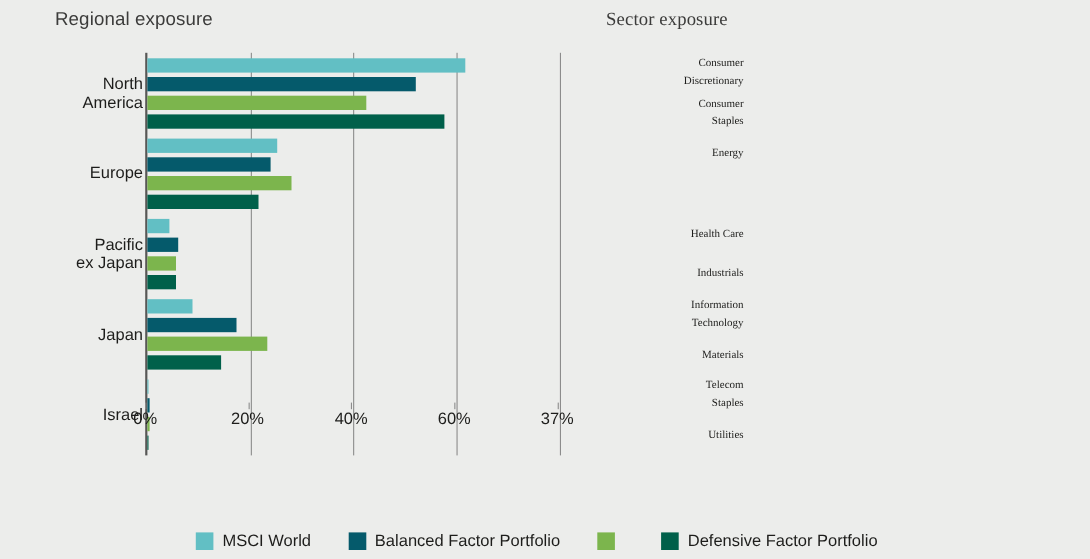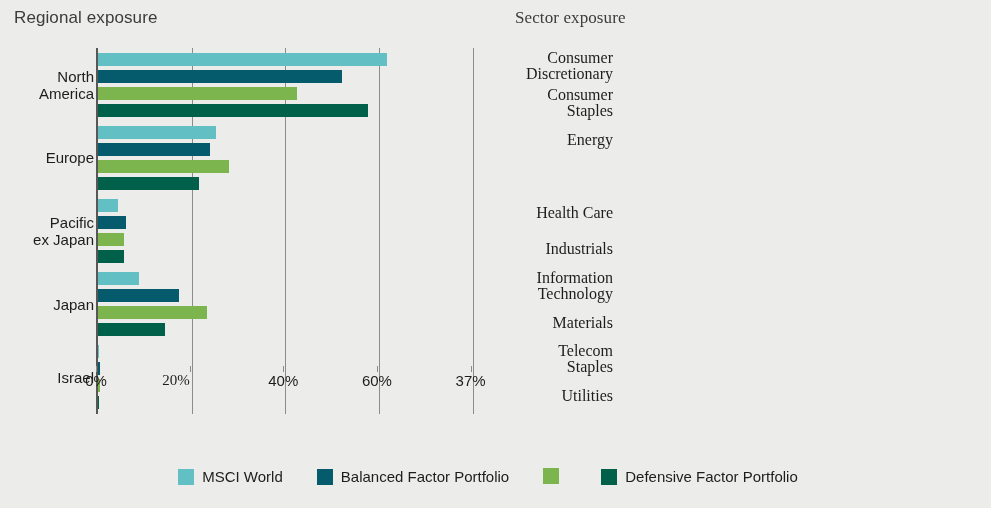--- a/index.html
+++ b/index.html
@@ -4,21 +4,21 @@
 <style>
   html,body{margin:0;padding:0;}
   body{
     width:991px;height:508px;
     background:#ecedeb;
     font-family:"Liberation Sans","DejaVu Sans",sans-serif;
     color:#1d1d1b;
     overflow:hidden;
     position:relative;
   }
-  .panel{position:absolute;top:0;height:455px;}
+  .panel{position:absolute;top:0;height:455px;margin-left:36px;}
   #panel-left{left:0;width:500px;}
   #panel-right{left:500px;width:491px;font-family:Liberation Serif, serif;}
 
   .panel-title{
     position:absolute;left:14px;top:8px;
     font-size:17px;font-weight:400;color:#3c3c3b;
     letter-spacing:.1px;white-space:nowrap;
   }
   #panel-right .panel-title{left:15px;}
 
@@ -38,33 +38,33 @@
     position:absolute;left:0;height:13px;
   }
 
   .cat-label{
     position:absolute;
     text-align:right;
     font-size:15px;line-height:17px;color:#1d1d1b;
     white-space:pre-line;
   }
   #panel-left .cat-label{right:406px;width:110px;}
-  #panel-right .cat-label{right:378px;width:150px;font-size:16px;line-height:16px;}
+  #panel-right .cat-label{right:351px;width:150px;font-size:10px;line-height:16px;}
 
   .tick{
     position:absolute;top:372px;
     font-size:15px;color:#1d1d1b;
     transform:translateX(-50%);
     white-space:nowrap;
   }
   .tickmark{position:absolute;top:366px;width:1px;height:6px;background:#8c8c8c;}
 
   .legend{
     position:absolute;left:0;right:15px;top:468px;height:32px;
-    display:flex;align-items:flex-start;justify-content:center;gap:0px;
+    display:flex;align-items:flex-end;justify-content:center;gap:0px;
   }
   .legend-item{display:flex;align-items:center;margin:0 17px;}
   .legend-swatch{width:16px;height:16px;margin-right:8px;flex:0 0 auto;}
   .legend-label{font-size:15px;color:#1d1d1b;white-space:nowrap;}
 </style>
 </head>
 <body>
 
 <div class="panel" id="panel-left">
   <div class="panel-title">Regional exposure</div>
@@ -100,21 +100,21 @@
       <div class="group" style="top: 297.4px; height: 64px;">
         <div class="bar" style="top: 0px; height: 13px; width: 1.2px; background: rgb(98, 191, 196);"></div>
         <div class="bar" style="top: 17px; height: 13px; width: 1.87294px; background: rgb(5, 90, 107);"></div>
         <div class="bar" style="top: 34px; height: 13px; width: 2.34118px; background: rgb(124, 181, 77);"></div>
         <div class="bar" style="top: 51px; height: 13px; width: 1.40471px; background: rgb(0, 96, 74);"></div>
       </div>
     </div>
 <div class="tickmark" style="left: 96px;"></div>
     <div class="tick" style="left: 96px;">0%</div>
     <div class="tickmark" style="left: 189.647px;"></div>
-    <div class="tick" style="left: 176px; font-family: Liberation Serif, serif;">20%</div>
+    <div class="tick" style="left: 189px;">20%</div>
     <div class="tickmark" style="left: 283.294px;"></div>
     <div class="tick" style="left: 283.294px;">40%</div>
     <div class="tickmark" style="left: 376.941px;"></div>
     <div class="tick" style="left: 376.941px;">60%</div>
     <div class="tickmark" style="left: 470.588px;"></div>
     <div class="tick" style="left: 470.588px;">37%</div>
     <div class="cat-label" style="top: 67.6px;">North
 America</div>
     <div class="cat-label" style="top: 149.3px;">Europe</div>
     <div class="cat-label" style="top: 214px;">Pacific

